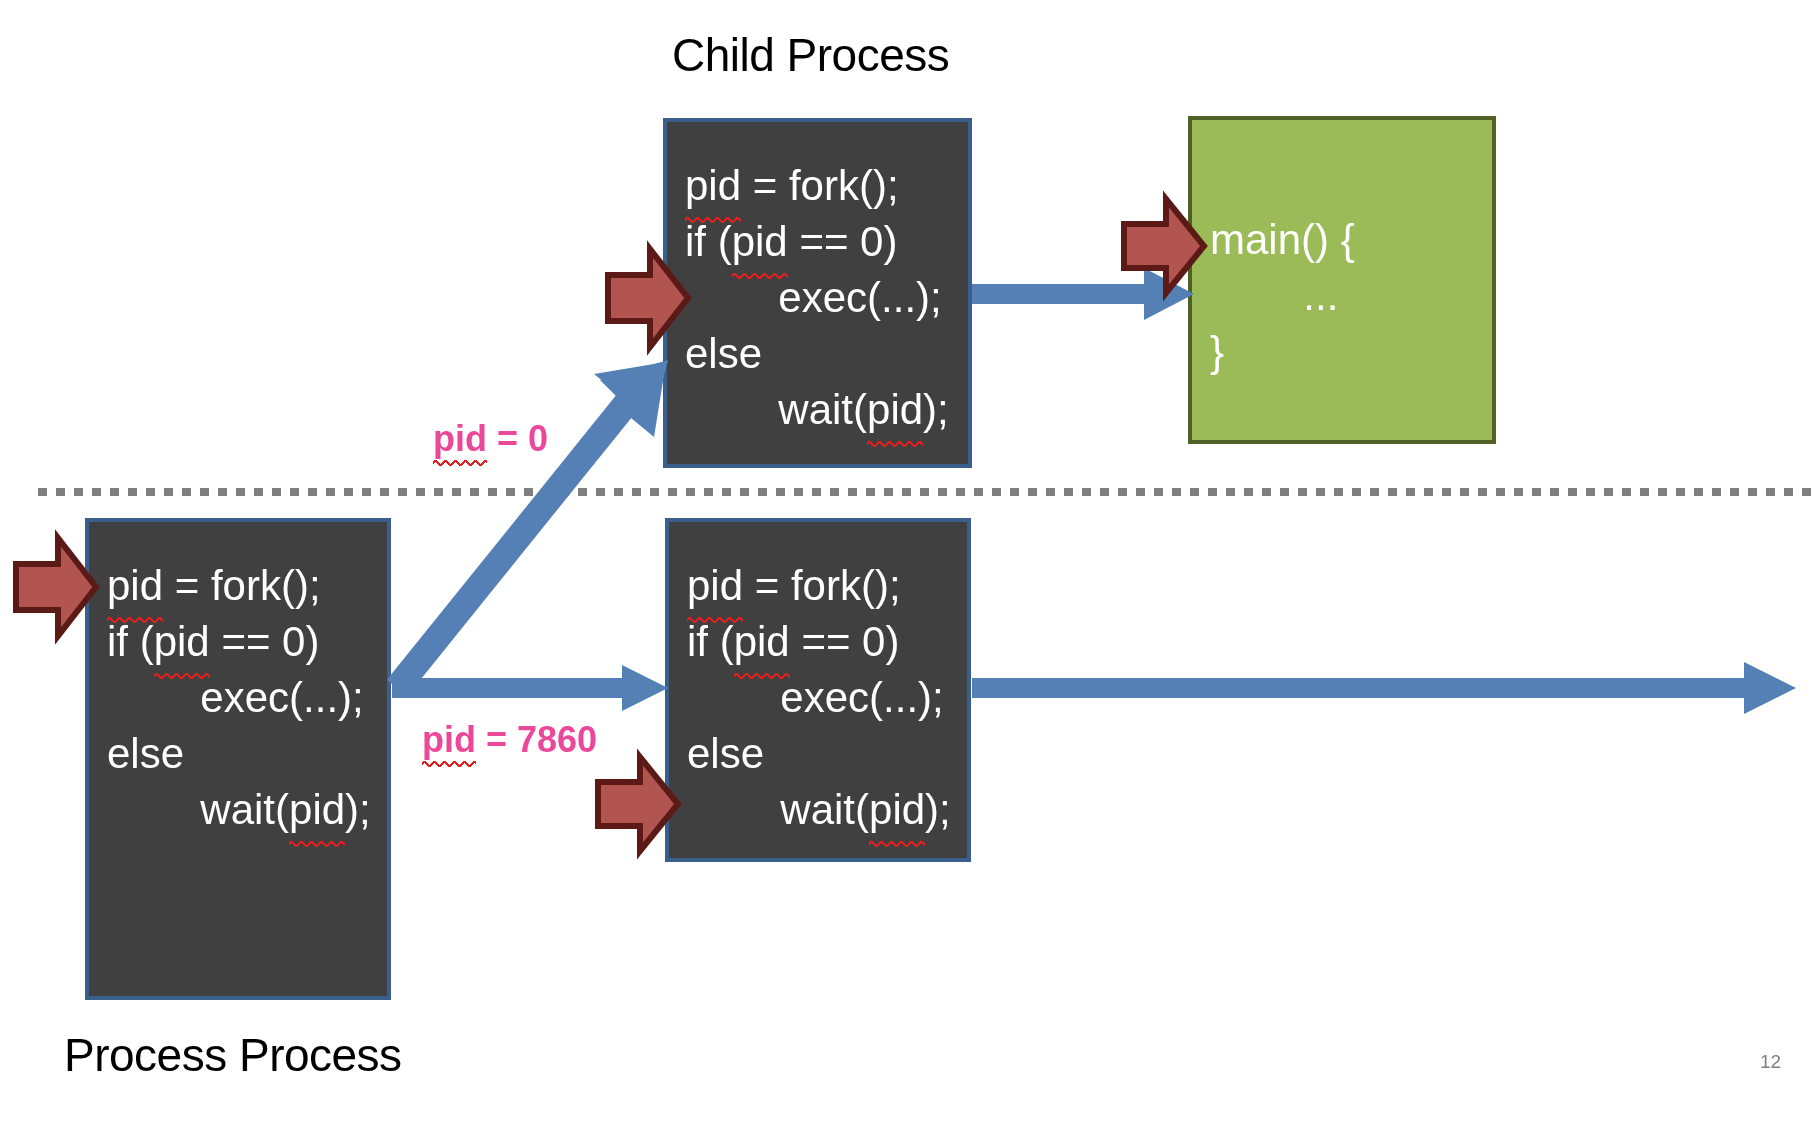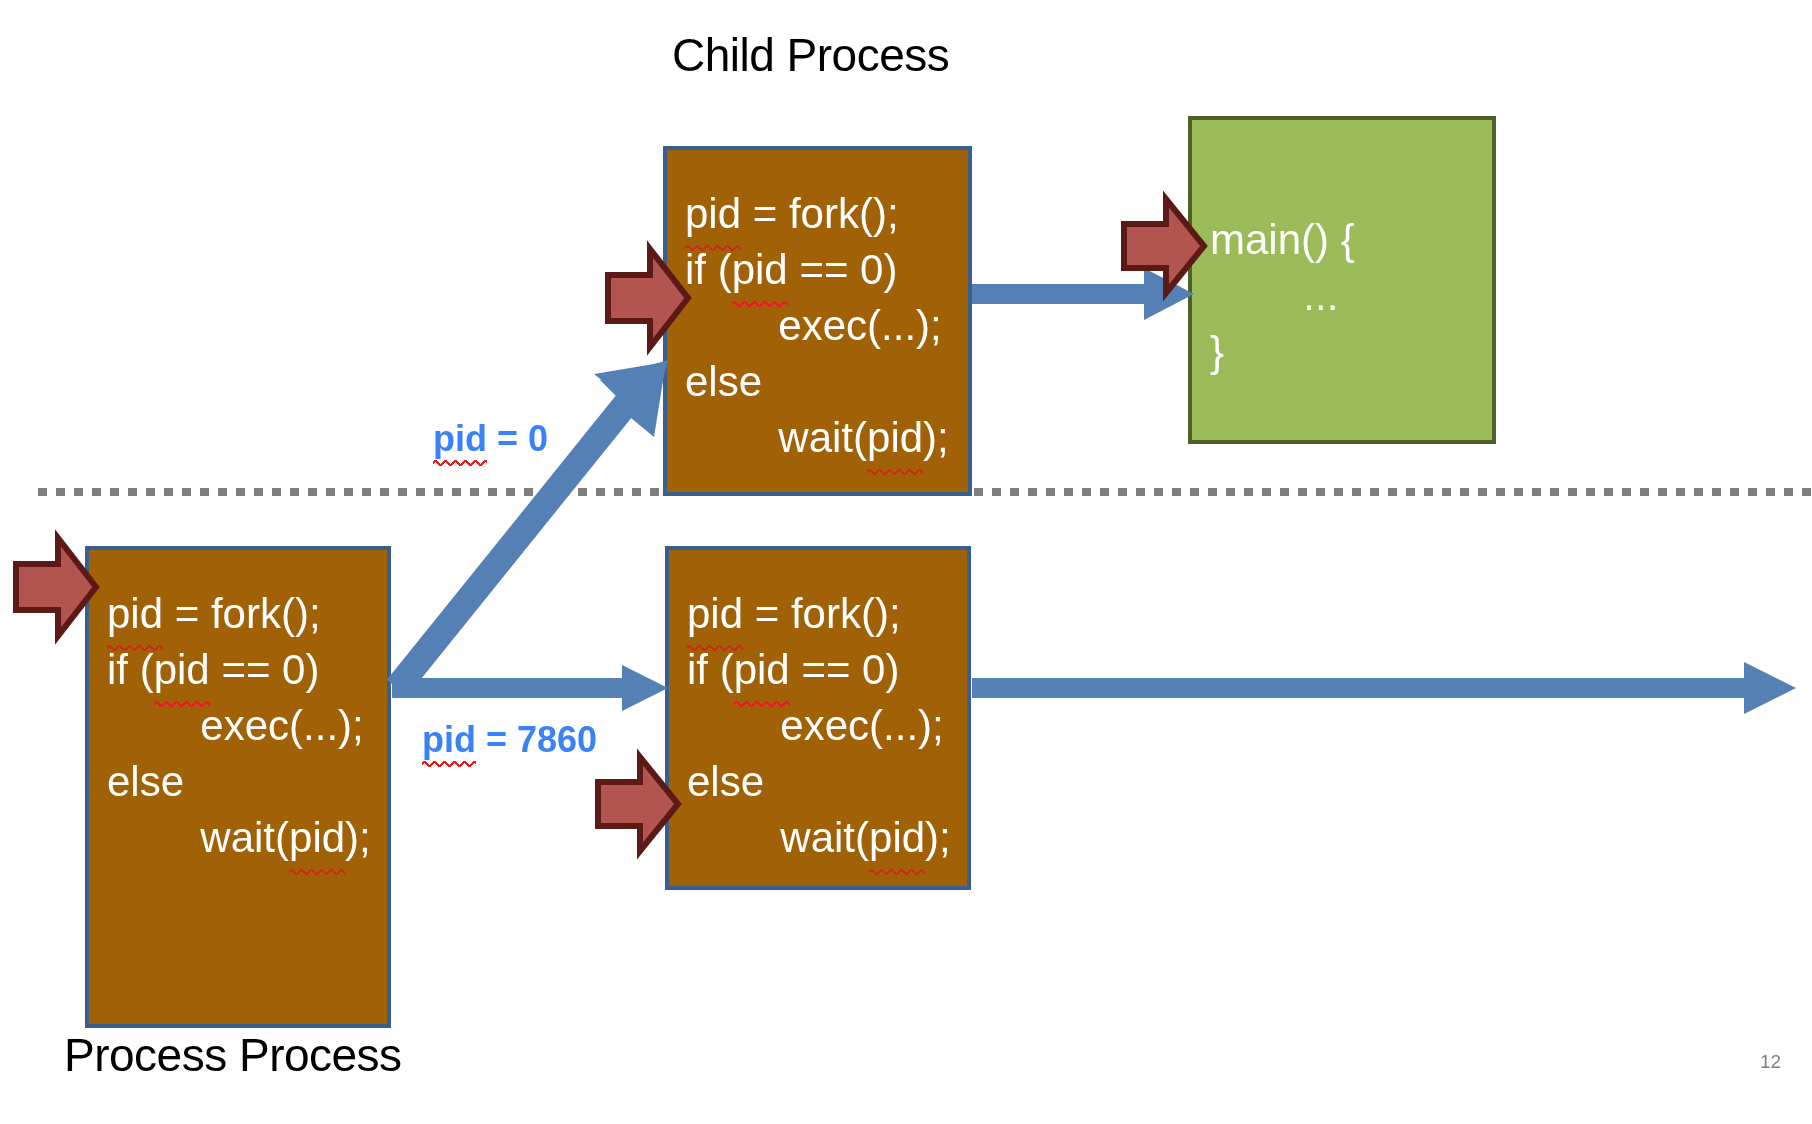--- a/index.html
+++ b/index.html
@@ -44,23 +44,22 @@
   .code-box {
     position: absolute;
     box-sizing: border-box;
     color: #ffffff;
     font-size: 42px;
     line-height: 56px;
     white-space: pre;
     overflow: hidden;
   }
   .code-box.blue {
-    background: #a16207;
+    background: #404040;
     border: 4px solid #3A5F8C;
-    margin-top: 28px;
   }
   .code-box.green {
     background: #9BBA58;
     border: 4px solid #4F6127;
   }
   .code-box .code-lines {
     position: absolute;
     left: 18px;
   }
 
@@ -113,21 +112,21 @@
     background-image: linear-gradient(to right, #7F7F7F 0, #7F7F7F 9px, transparent 9px, transparent 18px);
     background-size: 18px 8px;
     background-repeat: repeat-x;
   }
 
   
   .edge-label {
     position: absolute;
     font-weight: bold;
     font-size: 36px;
-    color: #3b82f6;
+    color: #ec4899;
     white-space: nowrap;
     line-height: 1;
   }
   #edge-label-pid-zero { left: 433px; top: 421px; }
   #edge-label-pid-num  { left: 422px; top: 722px; }
 
   
   #arrow-layer {
     position: absolute;
     left: 0;

